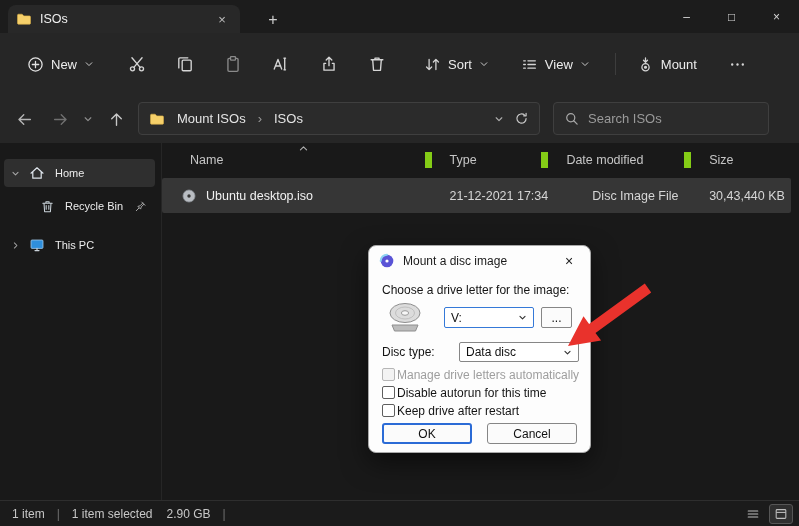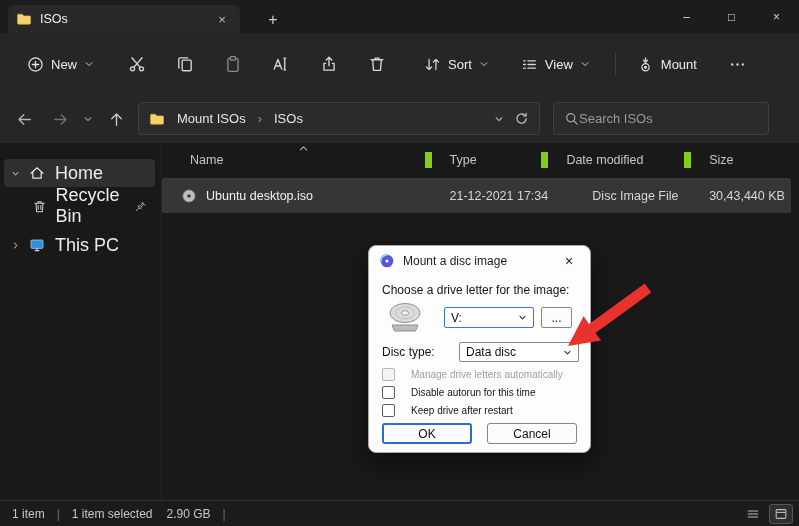--- a/index.html
+++ b/index.html
@@ -22,28 +22,28 @@
   .tool-label-btn{display:flex;align-items:center;gap:7px;height:36px;padding:0 11px;border-radius:4px;color:#ececec;font-size:13px}
   .icon-btn{width:36px;height:36px;display:flex;align-items:center;justify-content:center;border-radius:4px}
   .tb-divider{width:1px;height:22px;background:#3d3d3d}
 
   .addressrow{position:absolute;top:95px;left:0;right:0;height:48px}
   .nav-btn{position:absolute;top:8px;width:32px;height:32px;display:flex;align-items:center;justify-content:center;border-radius:4px}
   .addressbox{position:absolute;left:138px;top:7px;width:402px;height:33px;background:#2b2b2b;border:1px solid #3f3f3f;border-radius:4px;display:flex;align-items:center;padding:0 10px;gap:8px;font-size:13px;color:#e4e4e4}
   .crumb{padding:2px 4px;border-radius:3px}
   .crumb-sep{color:#9a9a9a}
   .addr-right{margin-left:auto;display:flex;align-items:center;gap:10px}
-  .searchbox{position:absolute;left:553px;top:7px;width:216px;height:33px;background:#2b2b2b;border:1px solid #3f3f3f;border-radius:4px;display:flex;align-items:center;padding:0 10px;}
+  .searchbox{position:absolute;left:553px;top:7px;width:216px;height:33px;background:#2b2b2b;border:1px solid #3f3f3f;border-radius:4px;display:flex;align-items:center;padding:0 10px;gap:9px}
   .searchbox input{flex:1;background:transparent;border:0;outline:none;color:#e4e4e4;font-size:13px;font-family:inherit}
   .searchbox input::placeholder{color:#9a9a9a}
 
   
   .content{position:absolute;top:143px;left:0;right:0;bottom:26px;background:#191919}
   .sidebar{position:absolute;top:0;left:0;bottom:0;width:162px;border-right:1px solid #262626}
-  .side-row{position:absolute;left:4px;right:6px;height:28px;display:flex;align-items:center;border-radius:4px;font-size:18px;color:#ececec}
+  .side-row{position:absolute;left:4px;right:6px;height:28px;display:flex;align-items:center;border-radius:4px;font-size:11px;color:#ececec}
   .side-row.selected{background:#2f2f2f}
   .side-chev{width:22px;display:flex;justify-content:center}
   .side-icon{width:22px;display:flex;justify-content:center;margin-right:7px}
   .side-pin{margin-left:auto;margin-right:8px;display:flex}
 
   .main{position:absolute;left:162px;right:0;top:0;bottom:0}
   .hdr-row{position:absolute;top:4px;left:0;right:8px;height:26px;display:flex;align-items:center;font-size:12.5px;color:#c6c6c6}
   .hdr-cell{height:16px;display:flex;align-items:center;padding-left:18px;border-right:7px solid #84cc16}
   .hdr-cell:last-child{border-right:0}
   .c-name{width:270px;padding-left:28px}
@@ -67,21 +67,21 @@
   .dialog{position:absolute;left:368px;top:245px;width:223px;height:208px;background:#fdfdfd;border:1px solid #a9a9a9;border-radius:8px;box-shadow:0 10px 26px rgba(0,0,0,.5);color:#141414}
   .dlg-titlebar{position:absolute;top:0;left:0;right:0;height:30px;display:flex;align-items:center;padding:0 10px;gap:8px}
   .dlg-title{font-size:12px;color:#1a1a1a}
   .dlg-close{margin-left:auto;width:22px;height:22px;display:flex;align-items:center;justify-content:center;font-size:14px;color:#222;border-radius:4px}
   .dlg-label{position:absolute;font-size:12px;color:#141414;white-space:nowrap}
   .combo{position:absolute;background:#fff;display:flex;align-items:center;padding:0 6px;font-size:12px;color:#111;border-radius:2px}
   .combo .chev{margin-left:auto}
   .combo.focused{border:1px solid #3579d8}
   .combo.plain{border:1px solid #868686}
   .dlg-smallbtn{position:absolute;width:31px;height:21px;background:#fbfbfb;border:1px solid #868686;border-radius:2px;font-size:12px;color:#111;display:flex;align-items:center;justify-content:center}
-  .cb-row{position:absolute;left:13px;display:flex;align-items:center;gap:16px;font-size:10px;color:#141414}
+  .cb-row{position:absolute;left:13px;display:flex;align-items:flex-start;gap:2px;font-size:12px;color:#141414}
   .cb-box{width:13px;height:13px;border:1px solid #5e5e5e;background:#fff;border-radius:2px;flex:none}
   .cb-row.disabled{color:#9e9e9e}
   .cb-row.disabled .cb-box{border-color:#b6b6b6;background:#f3f3f3}
   .dbtn{position:absolute;width:90px;height:21px;background:#fbfbfb;border:1px solid #868686;border-radius:3px;font-size:12px;color:#111;display:flex;align-items:center;justify-content:center}
   .dbtn.default{border:2px solid #2b6bd6;line-height:1}
 
   .red-arrow{position:absolute;left:556px;top:280px;z-index:30;pointer-events:none}
   svg{display:block}
 </style>
 </head>

